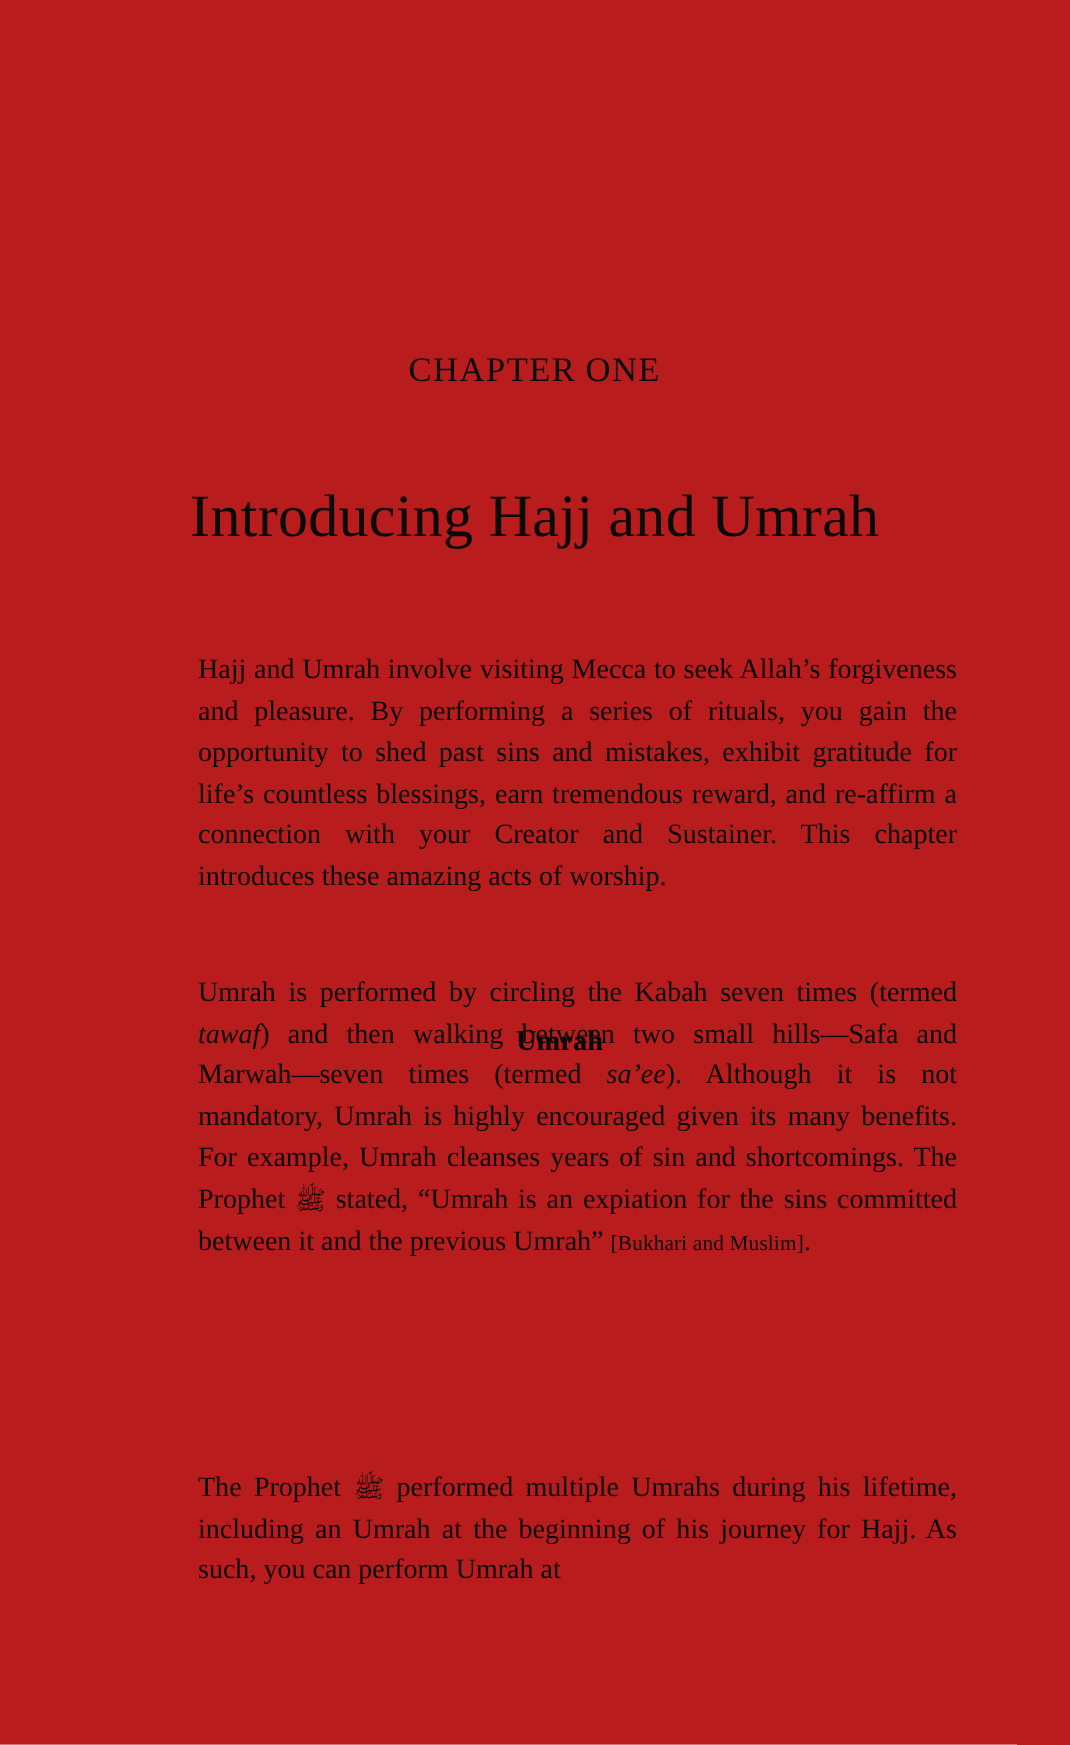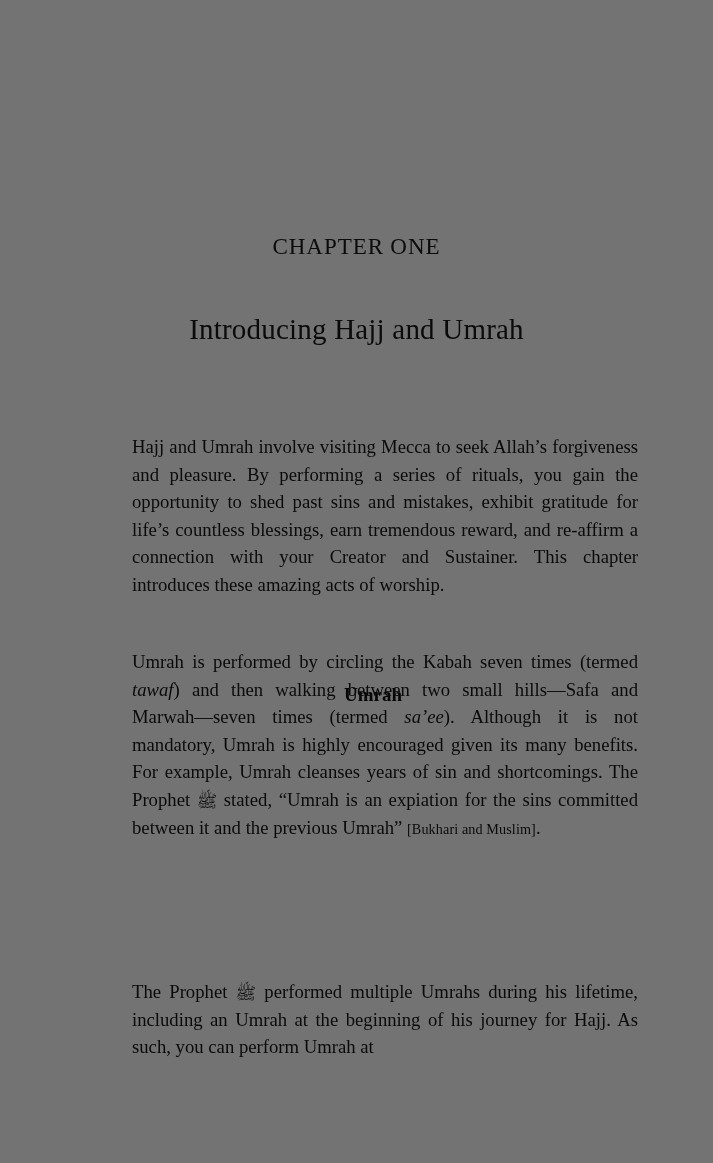--- a/index.html
+++ b/index.html
@@ -13,21 +13,21 @@
     overflow: hidden;
     font-family: "Liberation Serif", "DejaVu Serif", serif;
     color: #000000;
     -webkit-font-smoothing: antialiased;
   }
 
   .page {
     position: relative;
     width: 713px;
     height: 1163px;
-    background: #737373;
+    background: #b91c1c;
   }
 
   
   .chapter-label {
     position: absolute;
     left: 0;
     top: 234px;
     width: 713px;
     text-align: center;
     font-size: 20px;
@@ -44,21 +44,21 @@
     letter-spacing: 1px;
   }
 
   
   .chapter-title {
     position: absolute;
     left: 0;
     top: 294px;
     width: 713px;
     text-align: center;
-    font-size: 29px;
+    font-size: 40px;
     font-weight: 400;
     line-height: 1.15;
     letter-spacing: 0.2px;
     color: #0a0a0a;
   }
 
   
   .col {
     position: absolute;
     left: 120px;

